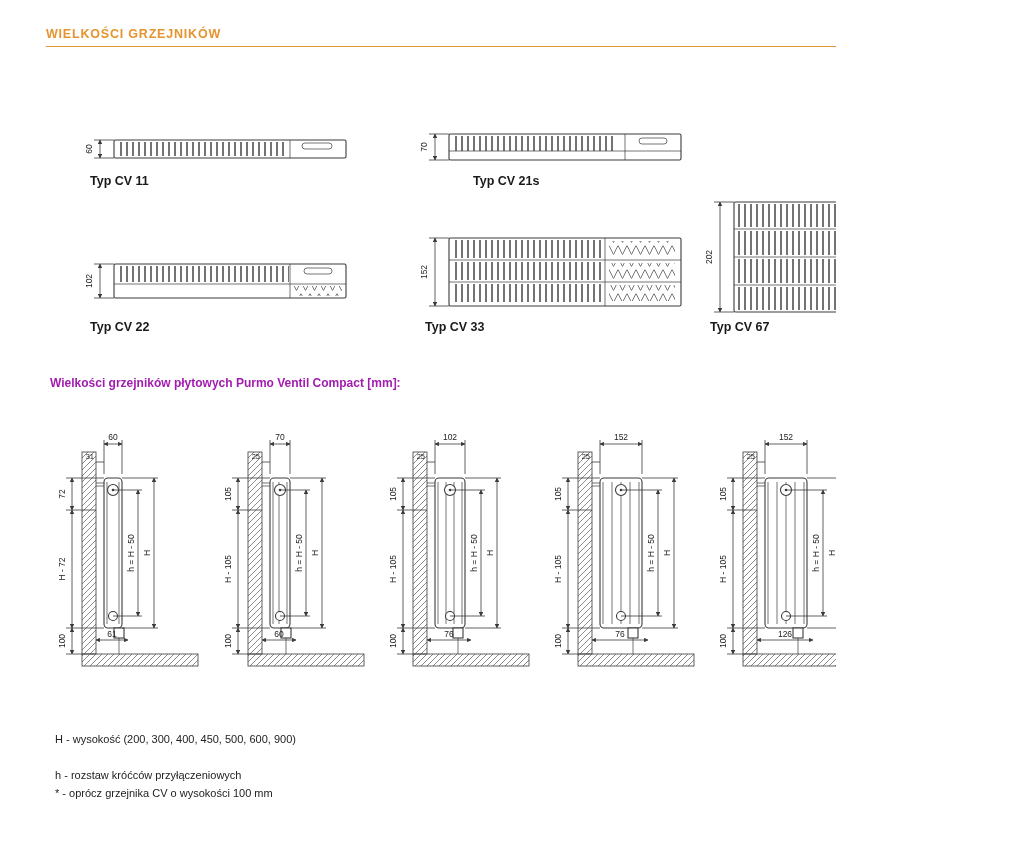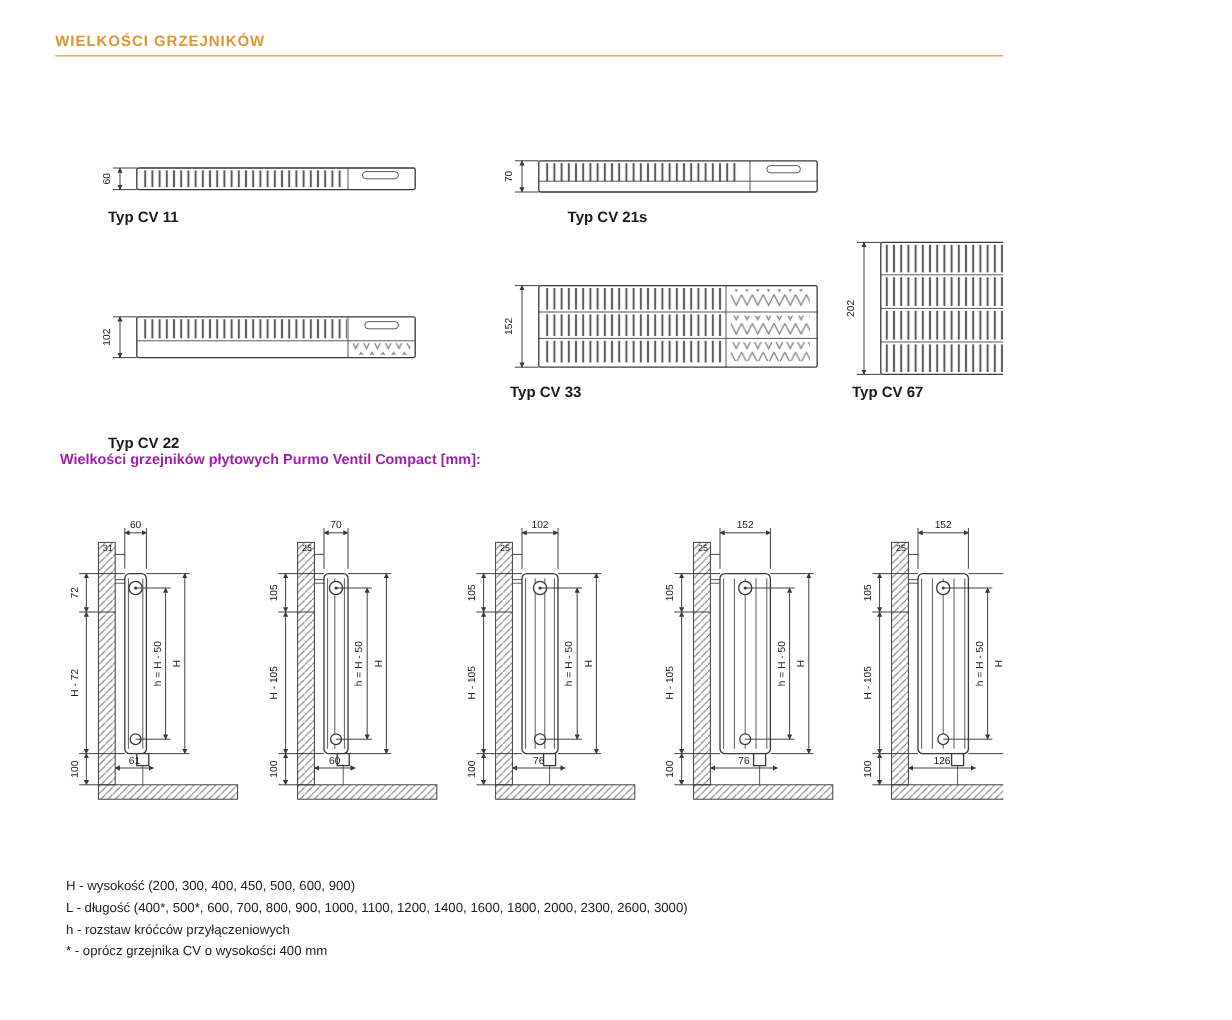--- a/index.html
+++ b/index.html
@@ -135,21 +135,21 @@
       <rect x="220" y="23" width="74" height="21" fill="url(#finPat)" stroke="none"></rect>
       <rect x="220" y="50" width="74" height="22" fill="url(#finPat)" stroke="none"></rect>
       <rect x="220" y="78" width="74" height="22" fill="url(#finPat)" stroke="none"></rect>
       <rect x="220" y="106" width="74" height="21" fill="url(#finPat)" stroke="none"></rect>
       <line x1="216" y1="20" x2="216" y2="130" class="thin"></line>
     </g>
   </svg>
 
   <div class="typ-label" style="left:90px; top:174px;">Typ CV 11</div>
   <div class="typ-label" style="left:425px; top:174px;margin-left:48px;">Typ CV 21s</div>
-  <div class="typ-label" style="left:90px; top:320px;margin-top:42px;">Typ CV 22</div>
+  <div class="typ-label" style="left:90px; top:320px;">Typ CV 22</div>
   <div class="typ-label" style="left:425px; top:320px;">Typ CV 33</div>
   <div class="typ-label" style="left:710px; top:320px;">Typ CV 67</div>
 
   <div class="section-heading">Wielkości grzejników płytowych Purmo Ventil Compact [mm]:</div>
 
   <svg class="diagram" width="160" height="250" style="left:52px; top:428px;" viewBox="0 0 160 250">
     <g>
       <rect x="30" y="24" width="14" height="202" fill="url(#hatchPat)" stroke="#3a3a3a" stroke-width="0.8"></rect>
       <rect x="30" y="226" width="116" height="12" fill="url(#hatchPat)" stroke="#3a3a3a" stroke-width="0.8"></rect>
     </g>
@@ -444,17 +444,16 @@
       <text x="30" y="20" text-anchor="middle" font-size="7.5">25</text>
       <text x="5" y="76" text-anchor="middle" transform="rotate(-90 5 76)">200</text>
       <text x="5" y="140" text-anchor="middle" font-size="7" transform="rotate(-90 5 140)">min. 100</text>
       <text x="119" y="74" text-anchor="middle" transform="rotate(-90 119 74)">150</text>
       <text x="137" y="76" text-anchor="middle" transform="rotate(-90 137 76)">200</text>
       <text x="60" y="143" text-anchor="middle">126</text>
     </g>
   </svg>
 
   <div class="legend-line" style="top:733px;">H - wysokość (200, 300, 400, 450, 500, 600, 900)</div>
-  <div class="legend-line" style="top:751px;">L - długość (400*, 500*, 600, 700, 800, 900, 1000, 1100, 1200, 1400, 1600, 1800, 2000, 2300, 2600, 3000)</div>
   <div class="legend-line" style="top:769px;">h - rozstaw króćców przyłączeniowych</div>
-  <div class="legend-line" style="top:787px;">* - oprócz grzejnika CV o wysokości 400 mm</div>
+  <div class="legend-line" style="top:787px;">* - oprócz grzejnika CV o wysokości 100 mm</div>
 
 </div>
 
 </body></html>

